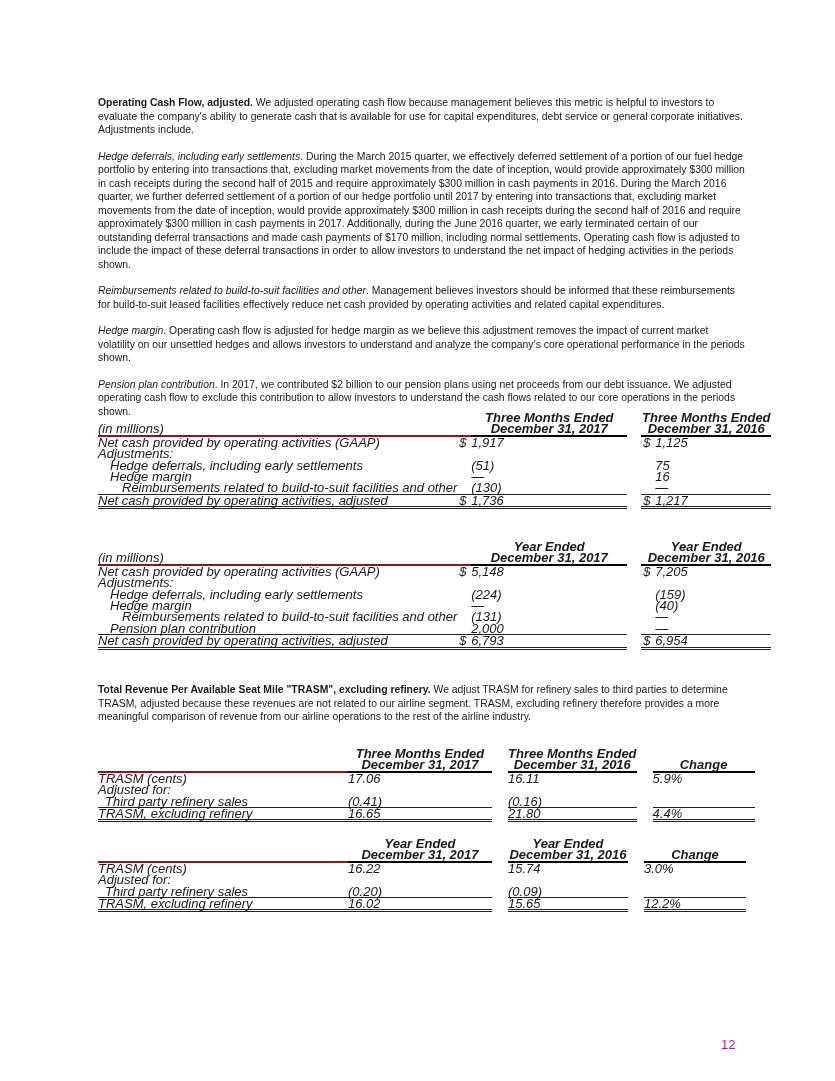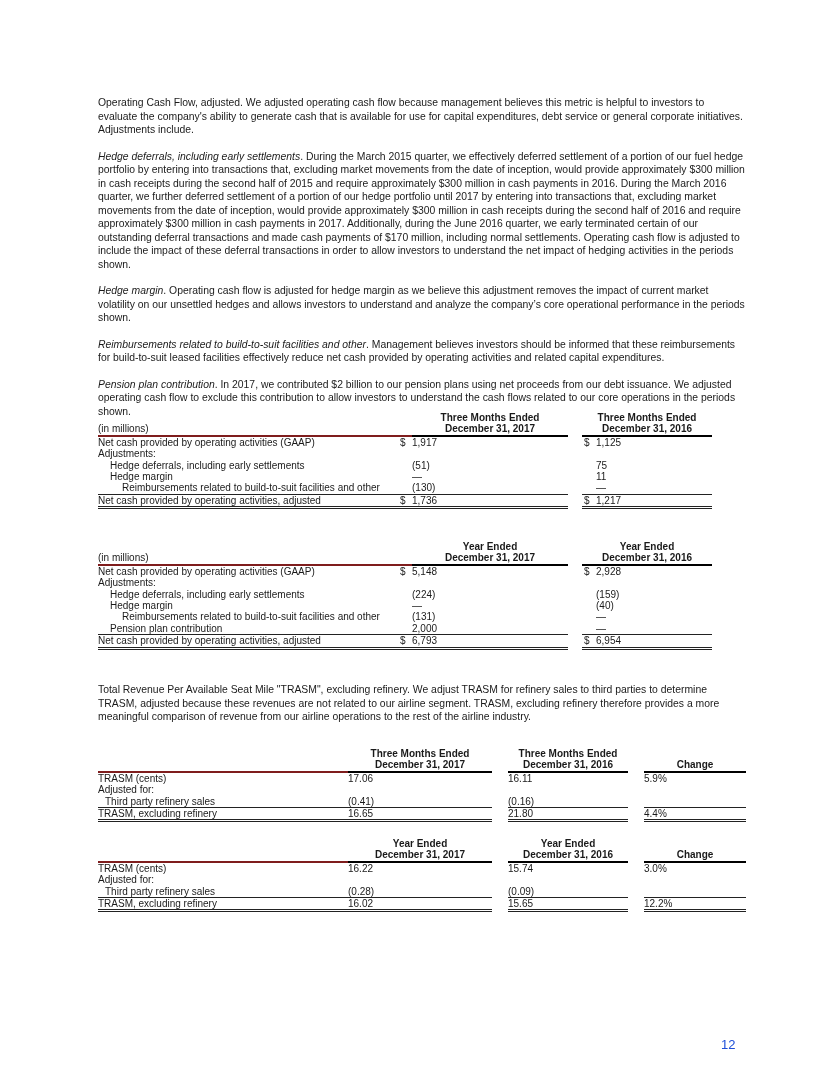--- a/index.html
+++ b/index.html
@@ -1,49 +1,49 @@
 <!DOCTYPE html>
 <html><head>
 <meta charset="utf-8">
 <style>
   html, body { margin: 0; padding: 0; background: #ffffff; }
   body { width: 835px; height: 1081px; position: relative; overflow: hidden;
          font-family: "Liberation Sans", sans-serif; color: #1a1a1a; }
   .page { position: absolute; left: 98px; top: 96px; width: 648px; }
   p.para { margin: 0 0 13px 0; font-size: 10.4px; line-height: 13.5px; }
-  p.para b { font-weight: normal; }
+  p.para b { font-weight: bold; }
   p.para i { font-style: italic; }
 
-  table.fin { border-collapse: collapse; font-size: 10px; line-height: 11.4px; table-layout: fixed; }
+  table.fin { border-collapse: collapse; font-size: 13px; line-height: 11.4px; table-layout: fixed; font-style: italic; }
   table.fin td { padding: 0; white-space: nowrap; vertical-align: bottom; }
   .hdr { font-weight: bold; text-align: center; }
   .hdr-u { border-bottom: 2px solid #000000; }
   .lbl-top { border-bottom: 2px solid #7f1d1d; }
   .num { text-align: left; }
   .dol { text-align: left; padding-left: 2px !important; }
   .ind1 { padding-left: 12px !important; }
   .ind2 { padding-left: 24px !important; }
   .ind1t { padding-left: 7px !important; }
   .sub-line { border-bottom: 1px solid #222; }
   .total { border-bottom: 3px double #222; }
 
   #t1 { position: absolute; left: 98px; top: 412px; }
   #t2 { position: absolute; left: 98px; top: 541px; }
   #t3 { position: absolute; left: 98px; top: 748px; }
   #t4 { position: absolute; left: 98px; top: 838px; }
-  .page-number { position: absolute; left: 721px; top: 1037px; font-size: 13px; color: #1d4ed8; }
+  .page-number { position: absolute; left: 721px; top: 1037px; font-size: 13px; color: #a21caf; }
 </style>
 </head>
 <body>
 
 <div class="page">
   <p class="para"><b>Operating Cash Flow, adjusted.</b><span> We adjusted operating cash flow because management believes this metric is helpful to investors to evaluate the company's ability to generate cash that is available for use for capital expenditures, debt service or general corporate initiatives. Adjustments include.</span></p>
   <p class="para"><i>Hedge deferrals, including early settlements</i><span>. During the March 2015 quarter, we effectively deferred settlement of a portion of our fuel hedge portfolio by entering into transactions that, excluding market movements from the date of inception, would provide approximately $300 million in cash receipts during the second half of 2015 and require approximately $300 million in cash payments in 2016. During the March 2016 quarter, we further deferred settlement of a portion of our hedge portfolio until 2017 by entering into transactions that, excluding market movements from the date of inception, would provide approximately $300 million in cash receipts during the second half of 2016 and require approximately $300 million in cash payments in 2017. Additionally, during the June 2016 quarter, we early terminated certain of our outstanding deferral transactions and made cash payments of $170 million, including normal settlements. Operating cash flow is adjusted to include the impact of these deferral transactions in order to allow investors to understand the net impact of hedging activities in the periods shown.</span></p>
+  <p class="para"><i>Reimbursements related to build-to-suit facilities and other</i><span>. Management believes investors should be informed that these reimbursements for build-to-suit leased facilities effectively reduce net cash provided by operating activities and related capital expenditures.</span></p>
   <p class="para"><i>Hedge margin</i><span>. Operating cash flow is adjusted for hedge margin as we believe this adjustment removes the impact of current market volatility on our unsettled hedges and allows investors to understand and analyze the company’s core operational performance in the periods shown.</span></p>
-  <p class="para"><i>Reimbursements related to build-to-suit facilities and other</i><span>. Management believes investors should be informed that these reimbursements for build-to-suit leased facilities effectively reduce net cash provided by operating activities and related capital expenditures.</span></p>
   <p class="para"><i>Pension plan contribution</i><span>. In 2017, we contributed $2 billion to our pension plans using net proceeds from our debt issuance. We adjusted operating cash flow to exclude this contribution to allow investors to understand the cash flows related to our core operations in the periods shown.</span></p>
 </div>
 
 <table class="fin" id="t1">
   <colgroup>
       <col style="width:300px">
       <col style="width:14px">
       <col style="width:156px">
       <col style="width:14px">
       <col style="width:14px">
@@ -87,21 +87,21 @@
         <td></td>
         <td></td>
     <td class="num">75</td>
   </tr>
   <tr>
     <td class="ind1">Hedge margin</td>
         <td></td>
     <td class="num">—</td>
         <td></td>
         <td></td>
-    <td class="num">11</td>
+    <td class="num">16</td>
   </tr>
   <tr>
     <td class="ind2 sub-line">Reimbursements related to build-to-suit facilities and other</td>
     <td class="sub-line"></td>
     <td class="num sub-line">(130)</td>
         <td></td>
     <td class="sub-line"></td>
     <td class="num sub-line">—</td>
   </tr>
   <tr>
@@ -138,21 +138,21 @@
     <td class="hdr hdr-u">December 31, 2017</td>
     <td></td>
     <td class="hdr hdr-u" colspan="2">December 31, 2016</td>
   </tr>
   <tr>
     <td>Net cash provided by operating activities (GAAP)</td>
     <td class="dol">$</td>
     <td class="num">5,148</td>
         <td></td>
     <td class="dol">$</td>
-    <td class="num">2,928</td>
+    <td class="num">7,205</td>
   </tr>
   <tr>
     <td>Adjustments:</td>
         <td></td>
         <td></td>
         <td></td>
         <td></td>
         <td></td>
   </tr>
   <tr>
@@ -298,21 +298,21 @@
   <tr>
     <td>Adjusted for:</td>
         <td></td>
         <td></td>
         <td></td>
         <td></td>
         <td></td>
   </tr>
   <tr>
     <td class="ind1t sub-line">Third party refinery sales</td>
-    <td class="num sub-line">(0.28)</td>
+    <td class="num sub-line">(0.20)</td>
         <td></td>
     <td class="num sub-line">(0.09)</td>
         <td></td>
     <td class="num sub-line"></td>
   </tr>
   <tr>
     <td class="total">TRASM, excluding refinery</td>
     <td class="num total">16.02</td>
         <td></td>
     <td class="num total">15.65</td>

